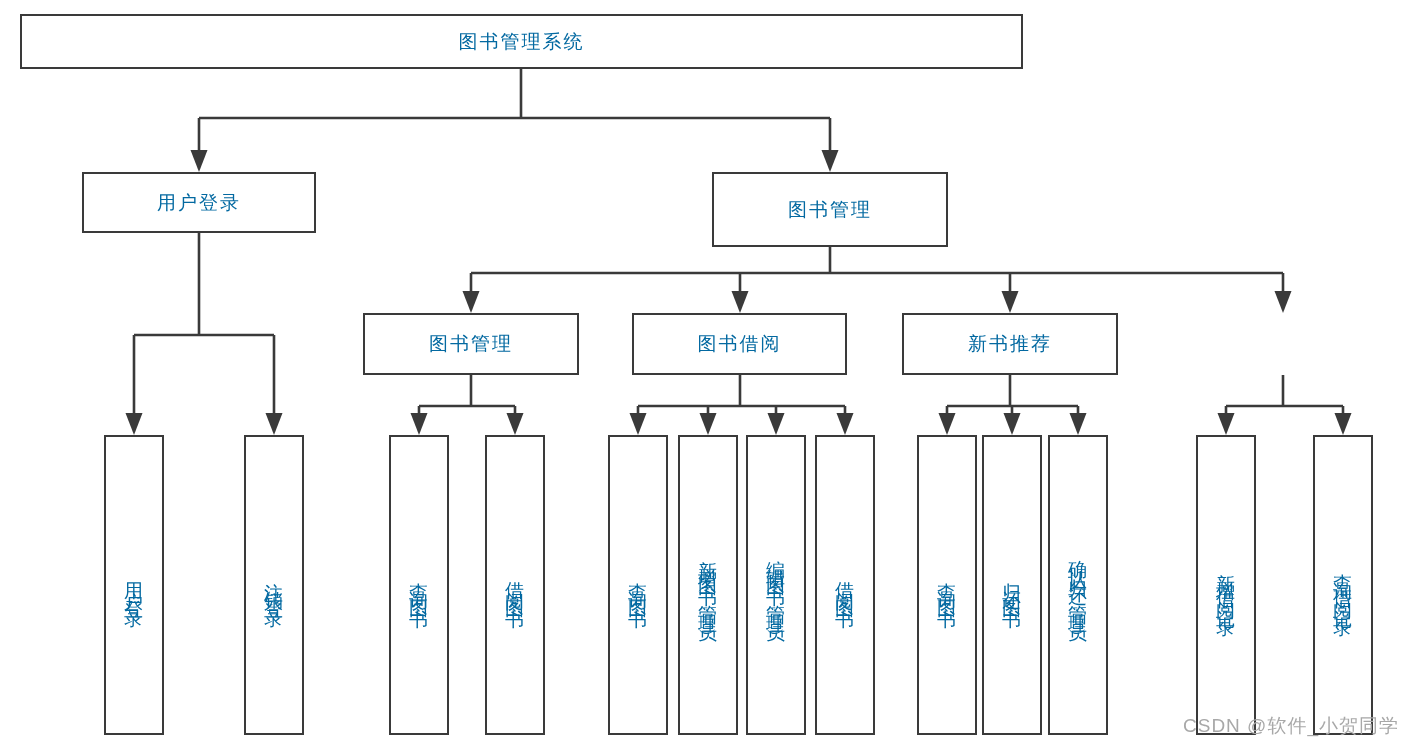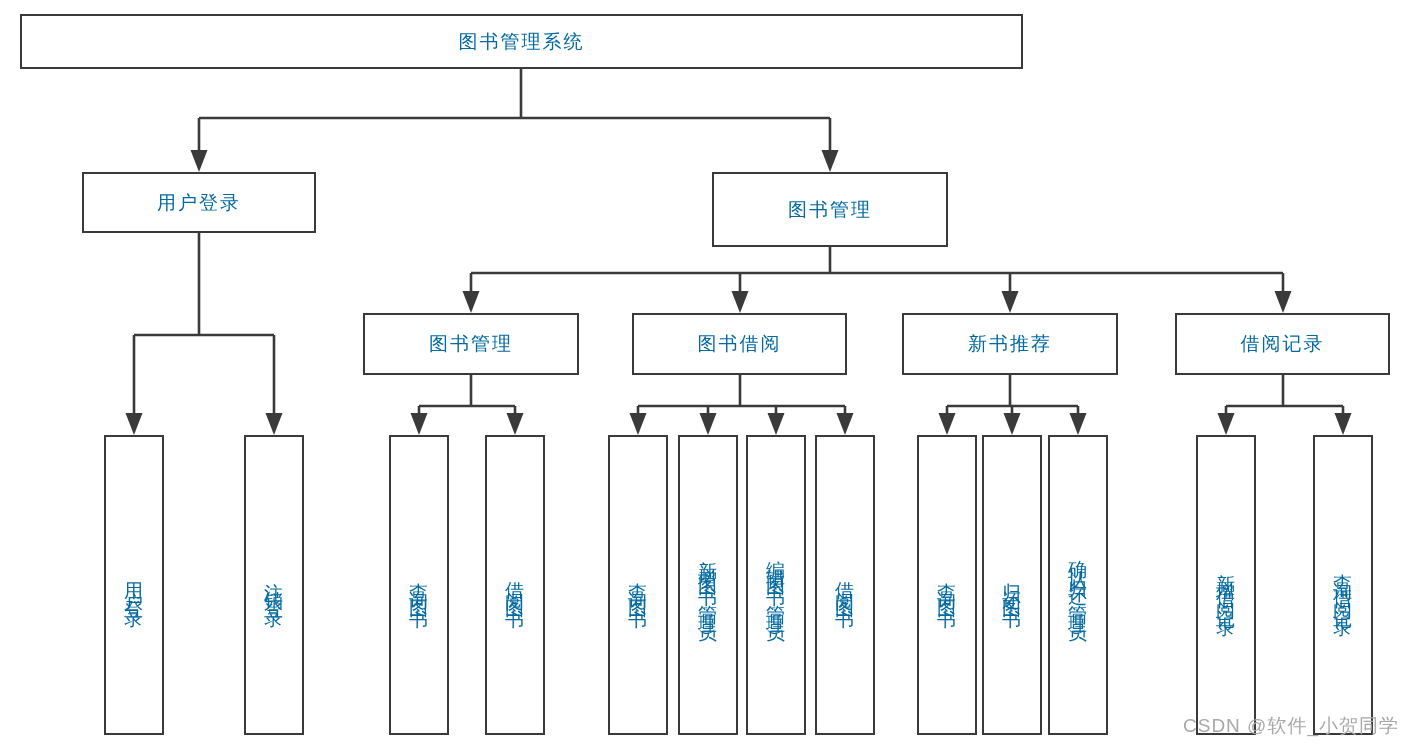--- a/index.html
+++ b/index.html
@@ -74,23 +74,20 @@
 
   <div class="box h" style="left:363px;top:313px;width:216px;height:62px">
     <span>图书管理</span>
   </div>
   <div class="box h" style="left:632px;top:313px;width:215px;height:62px">
     <span>图书借阅</span>
   </div>
   <div class="box h" style="left:902px;top:313px;width:216px;height:62px">
     <span>新书推荐</span>
   </div>
-  <div class="box h" style="left:1175px;top:313px;width:215px;height:62px">
-    <span>借阅记录</span>
-  </div>
 
   <div class="box v" style="left:104px;top:435px;width:60px;height:300px">
     <span>用户登录</span>
   </div>
   <div class="box v" style="left:244px;top:435px;width:60px;height:300px">
     <span>注销登录</span>
   </div>
 
   <div class="box v" style="left:389px;top:435px;width:60px;height:300px">
     <span>查询图书</span>

